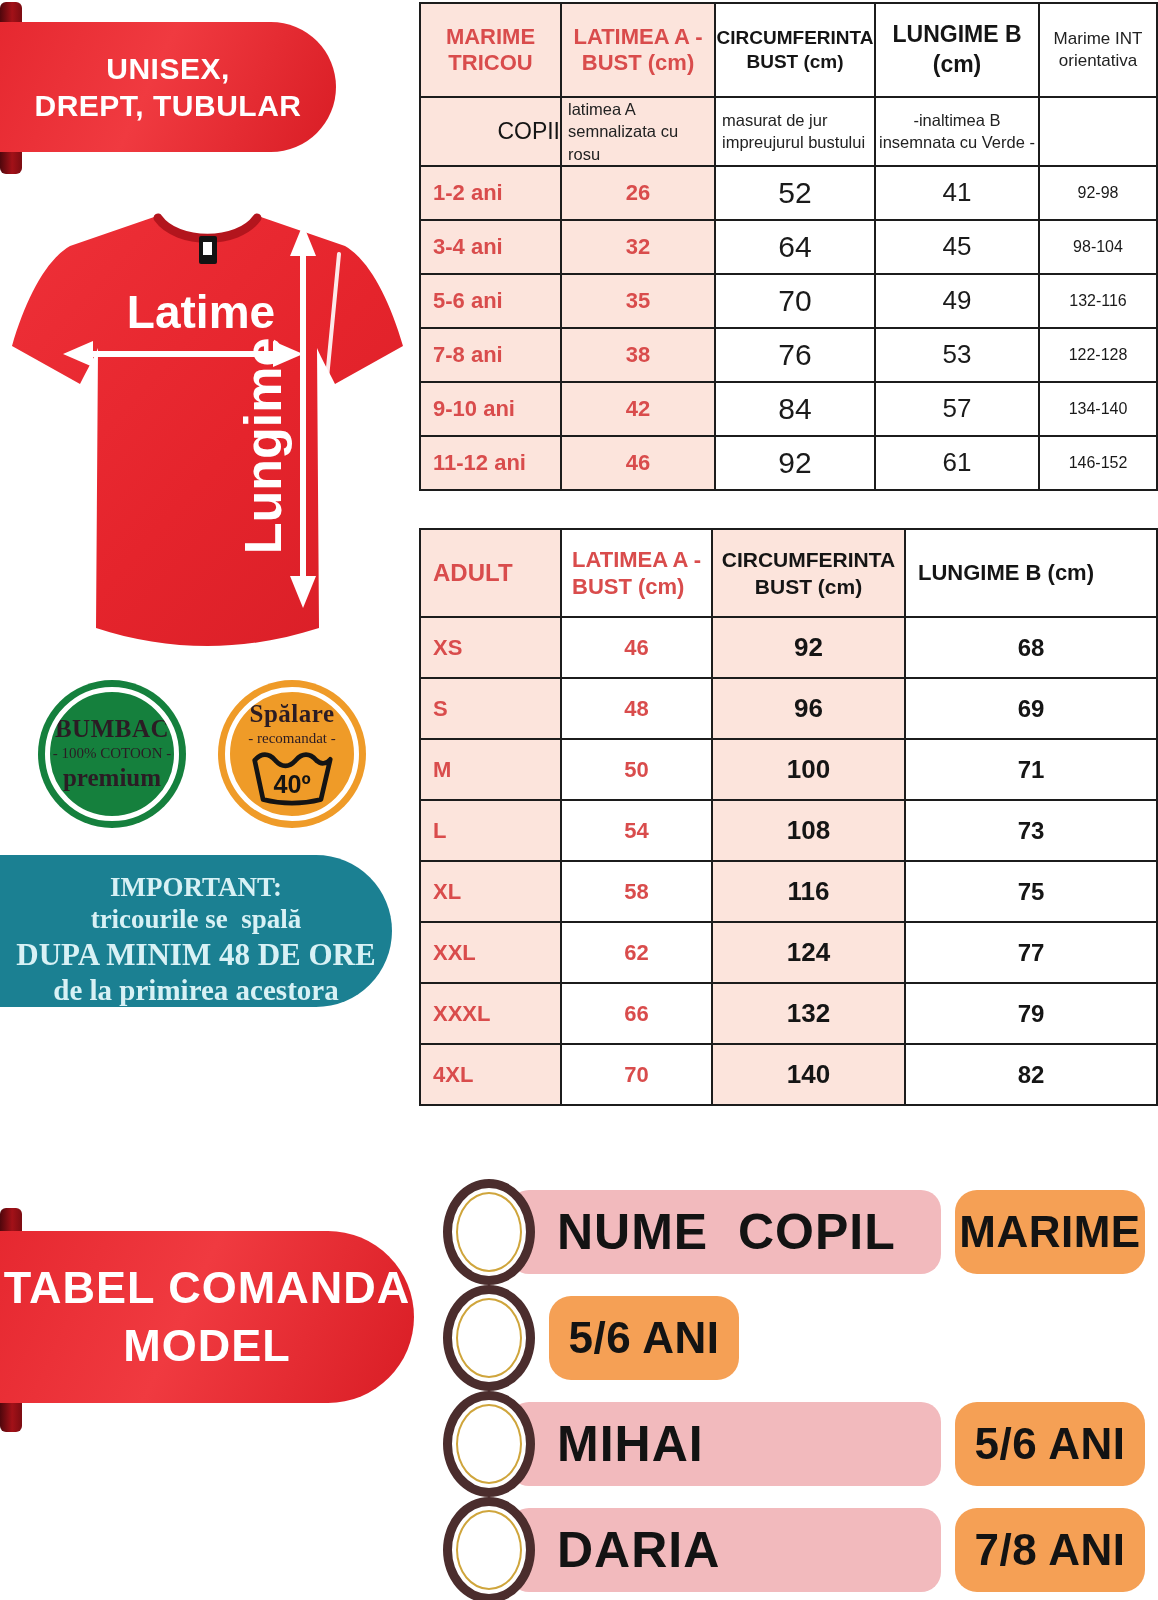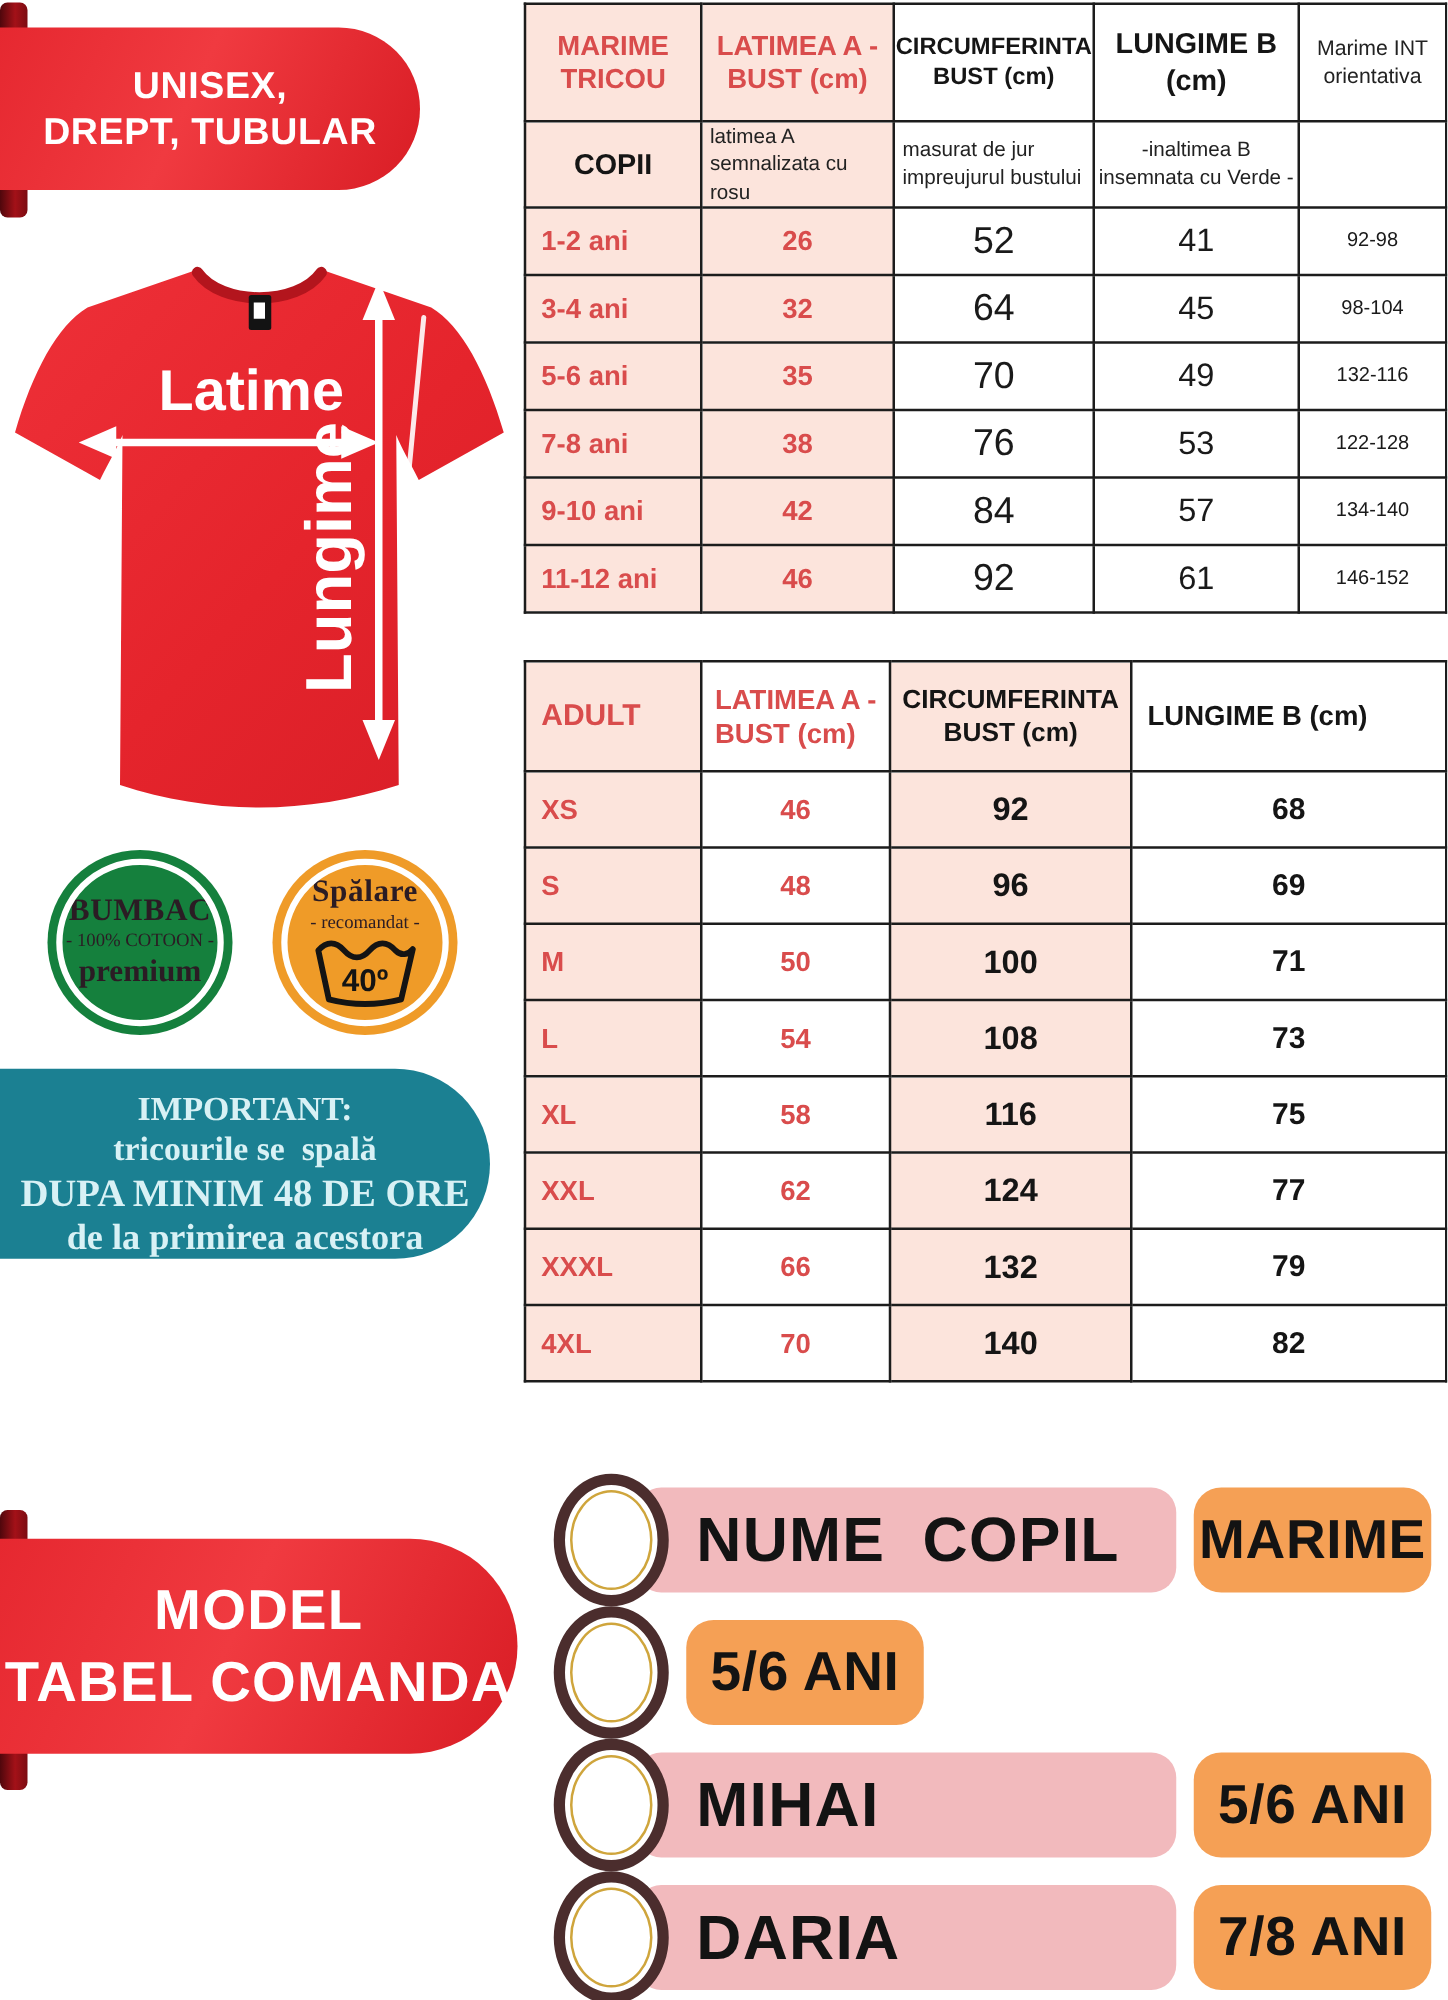--- a/index.html
+++ b/index.html
@@ -49,21 +49,21 @@
   .pink{background:#fce4dc;}
   .redtx{color:#d94c4c;}
   #kids-table{left:419px;top:2px;width:737px;}
   #kids-table .hrow{height:94px;}
   #kids-table .srow{height:64px;}
   #kids-table .drow{height:54px;}
   .kh12{font-size:22px;font-weight:700;text-align:center;line-height:1.2;}
   .kh3{font-size:19px;font-weight:700;text-align:center;line-height:1.25;color:#151515;}
   .kh4{font-size:23px;font-weight:700;text-align:center;line-height:1.3;color:#151515;}
   .kh5{font-size:17px;font-weight:400;text-align:center;line-height:1.3;color:#222;}
-  .ks1{font-size:23px;font-weight:700;text-align:center;color:#151515;}
+  .ks1{font-size:23px;font-weight:400;text-align:right;color:#151515;}
   .ksub{font-size:16.5px;font-weight:400;text-align:left;padding:0 6px;line-height:1.35;color:#222;}
   .ksubc{font-size:16.5px;font-weight:400;text-align:center;line-height:1.35;color:#222;}
   .kc1{font-size:22px;font-weight:700;text-align:left;padding-left:12px;}
   .kc2{font-size:22px;font-weight:700;text-align:center;}
   .kc3{font-size:30px;font-weight:400;text-align:center;color:#1a1a1a;}
   .kc4{font-size:26px;font-weight:400;text-align:center;color:#1a1a1a;}
   .kc5{font-size:16px;font-weight:400;text-align:center;color:#1a1a1a;}
 
   #adult-table{left:419px;top:528px;width:737px;}
   #adult-table .hrow{height:88px;margin-top:34px;}
@@ -282,22 +282,22 @@
       <td class="ac2 redtx">70</td>
       <td class="pink ac3">140</td>
       <td class="ac4">82</td>
     </tr>
   </tbody>
     </table>
 
   <div class="ribbon-model-wrap">
     <div class="fold"></div>
     <div class="ribbon-body">
+      <div>TABEL COMANDA</div>
       <div>MODEL</div>
-      <div>TABEL COMANDA</div>
     </div>
   </div>
 
   <div class="order">
     <div class="order-row">
       <div class="order-circle"></div>
       <div class="name-pill pre">NUME  COPIL</div>
       <div class="size-pill">MARIME</div>
     </div>
     <div class="order-row">

